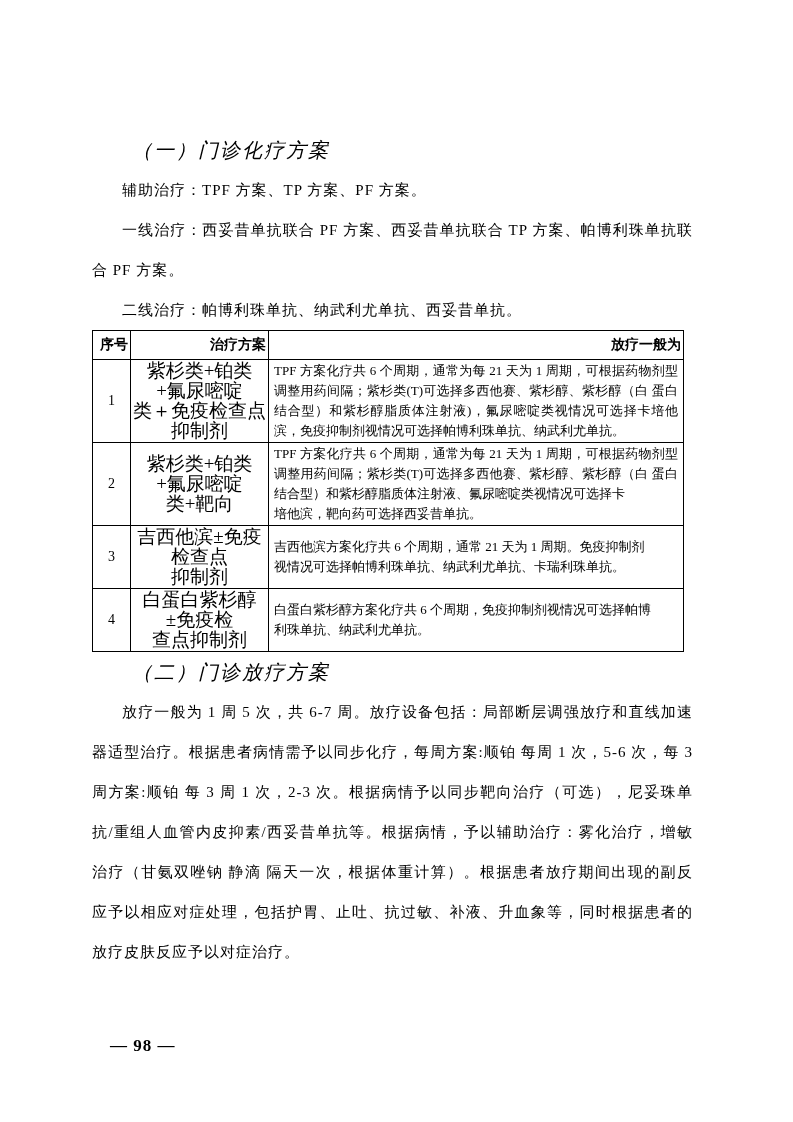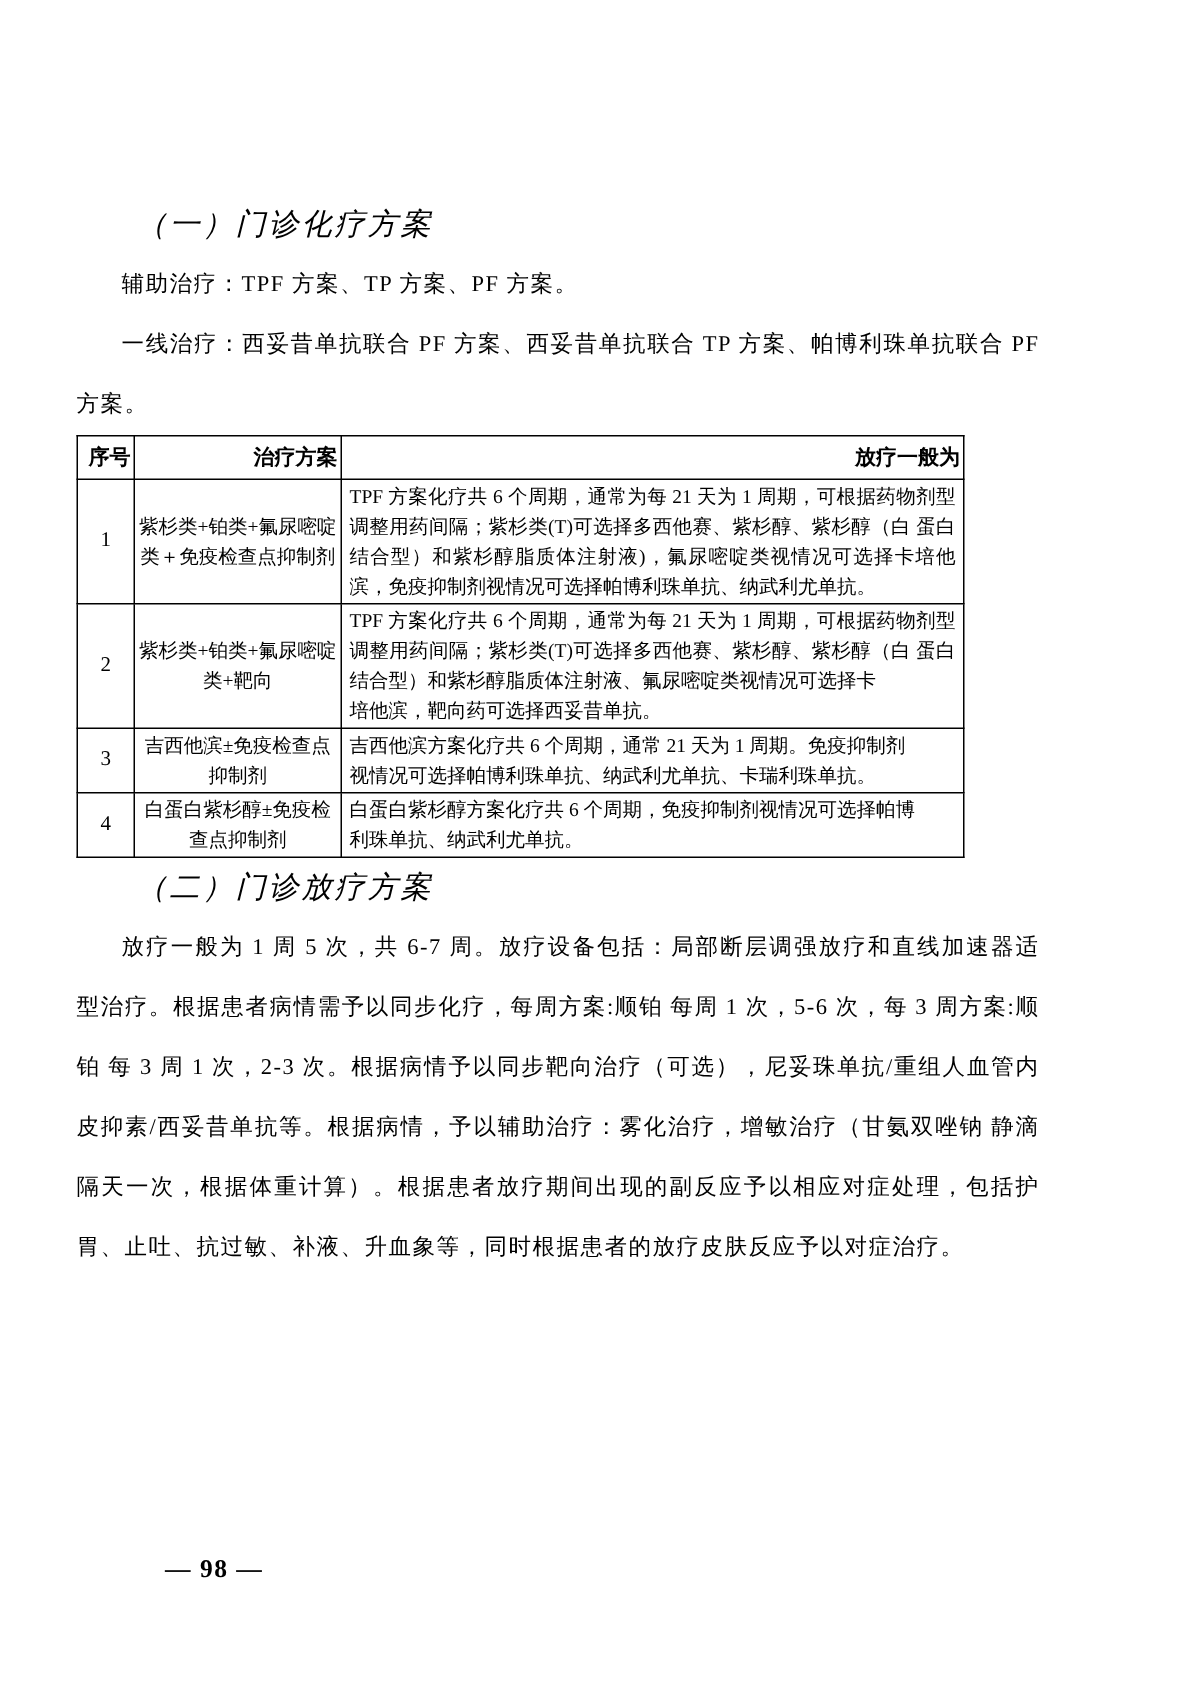--- a/index.html
+++ b/index.html
@@ -12,21 +12,21 @@
     height: 1122px;
     position: relative;
     overflow: hidden;
     font-family: "Liberation Serif", "DejaVu Serif", serif;
     color: #000000;
   }
   .page {
     box-sizing: border-box;
     width: 793px;
     height: 1122px;
-    padding: 130px 100px 0 51px;
+    padding: 130px 100px 0 92px;
   }
   .section-heading {
     font-size: 20px;
     line-height: 40px;
     font-style: italic;
     font-weight: 500;
     text-indent: 2em;
     letter-spacing: 2px;
     white-space: pre-line;
     margin: 0;
@@ -60,21 +60,21 @@
     padding: 1px 2px;
   }
   .col-no   { width: 38px; }
   .col-plan { width: 138px; }
   .col-content { width: 415px; }
   .cell-no {
     font-size: 14px;
     text-align: center;
   }
   .cell-plan {
-    font-size: 13px;
+    font-size: 19px;
     text-align: center;
     line-height: 20px;
     white-space: pre-line;
     padding: 1px 2px;
   }
   .cell-content {
     font-size: 13px;
     text-align: justify;
     line-height: 20px;
     white-space: pre-line;
@@ -96,20 +96,21 @@
 <body>
 
 <div class="page">
 
   <div class="section-heading">（一）门诊化疗方案</div>
 
   <p class="body-para">辅助治疗：TPF 方案、TP 方案、PF 方案。</p>
 
   <p class="body-para">一线治疗：西妥昔单抗联合 PF 方案、西妥昔单抗联合 TP 方案、帕博利珠单抗联合 PF 方案。</p>
 
+  <p class="body-para">二线治疗：帕博利珠单抗、纳武利尤单抗、西妥昔单抗。</p>
 
   <table class="treatment-table">
     <colgroup>
       <col class="col-no">
       <col class="col-plan">
       <col class="col-content">
     </colgroup>
     <thead>
       <tr>
         <th>序号</th>

